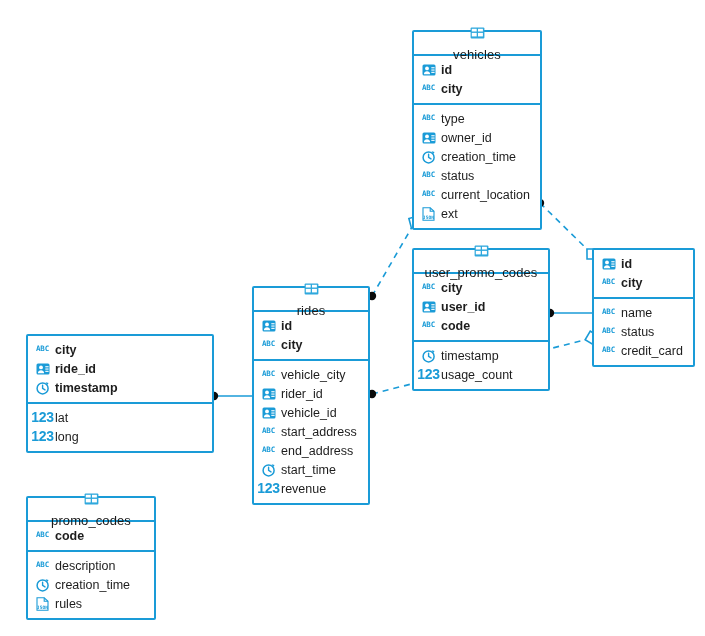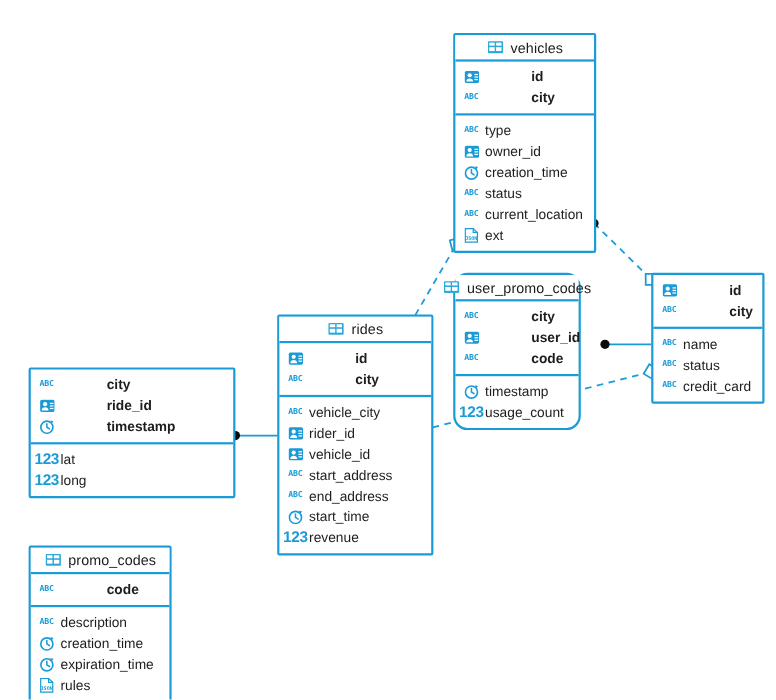--- a/index.html
+++ b/index.html
@@ -25,20 +25,21 @@
   .tbl-header{
     box-sizing:border-box;
     height:24px;
     display:flex;
     align-items:center;
     justify-content:center;
     gap:6px;
     padding:0 8px;
     border-bottom:2px solid #1a9bd7;
     background:#ffffff;
+    flex-direction:column;
   }
   .tbl-header.left-align{justify-content:flex-start;}
   .tbl-title{
     font-size:13px;
     color:#1a1a1a;
     white-space:nowrap;
     letter-spacing:.1px;
   }
   .section{
     box-sizing:border-box;
@@ -50,21 +51,21 @@
     align-items:center;
     gap:5px;
     height:19px;
     padding:0 6px 0 7px;
     white-space:nowrap;
   }
   .col-name{
     font-size:12.5px;
     color:#1d1d1d;
   }
-  .col.key .col-name{font-weight:bold;margin-left:42px;}
+  .col.key .col-name{font-weight:bold;}
 
   
   .ic{
     width:15px;height:14px;
     flex:0 0 15px;
     display:inline-flex;
     align-items:center;
     justify-content:center;
     position:relative;
   }
@@ -200,21 +201,21 @@
             <svg width="13" height="14" viewBox="0 0 13 14">
               <path d="M1 0.8 h7.2 L12 4.3 V13.2 H1 Z" fill="#ffffff" stroke="#1a9bd7" stroke-width="1.1"></path>
               <path d="M8.2 0.8 V4.3 H12" fill="none" stroke="#1a9bd7" stroke-width="1.1"></path>
               <text x="6.4" y="11.6" font-family="DejaVu Sans Mono, monospace" font-size="4.6" font-weight="bold" fill="#1a9bd7" text-anchor="middle">JSON</text>
             </svg>
           </span>
           <span class="col-name">ext</span>
         </div>
       </div>
     </div>
-    <div class="table" style="left: 412px; top: 248px; width: 116px; border-radius: 13px;">
+    <div class="table" style="left: 412px; top: 248px; width: 138px;">
       <div class="tbl-header">
         <span class="ic ic-grid">
           <svg width="15" height="12" viewBox="0 0 15 12">
             <rect x="0.6" y="0.6" width="13.8" height="10.8" rx="1" fill="#2fa8dd"></rect>
             <rect x="1.8" y="1.8" width="4.9" height="2.7" fill="#ffffff"></rect>
             <rect x="8.0" y="1.8" width="4.9" height="2.7" fill="#ffffff"></rect>
             <rect x="1.8" y="5.9" width="4.9" height="3.5" fill="#ffffff"></rect>
             <rect x="8.0" y="5.9" width="4.9" height="3.5" fill="#ffffff"></rect>
           </svg>
         </span>
@@ -302,21 +303,21 @@
           <span class="col-name">status</span>
         </div>
         <div class="col">
           <span class="ic">
             <span class="ic-abc">ABC</span>
           </span>
           <span class="col-name">credit_card</span>
         </div>
       </div>
     </div>
-    <div class="table" style="left: 252px; top: 286px; width: 142px;">
+    <div class="table" style="left: 252px; top: 286px; width: 118px;">
       <div class="tbl-header">
         <span class="ic ic-grid">
           <svg width="15" height="12" viewBox="0 0 15 12">
             <rect x="0.6" y="0.6" width="13.8" height="10.8" rx="1" fill="#2fa8dd"></rect>
             <rect x="1.8" y="1.8" width="4.9" height="2.7" fill="#ffffff"></rect>
             <rect x="8.0" y="1.8" width="4.9" height="2.7" fill="#ffffff"></rect>
             <rect x="1.8" y="5.9" width="4.9" height="3.5" fill="#ffffff"></rect>
             <rect x="8.0" y="5.9" width="4.9" height="3.5" fill="#ffffff"></rect>
           </svg>
         </span>
@@ -486,30 +487,20 @@
             <svg width="14" height="14" viewBox="0 0 14 14">
               <circle cx="6.6" cy="7.4" r="5.5" fill="none" stroke="#1a9bd7" stroke-width="1.5"></circle>
               <path d="M6.6 4.2 V7.4 L9.0 8.9" fill="none" stroke="#1a9bd7" stroke-width="1.4" stroke-linecap="round"></path>
               <path d="M9.6 1.2 l3 0.7 -1.5 2.2z" fill="#1a9bd7"></path>
             </svg>
           </span>
           <span class="col-name">creation_time</span>
         </div>
         <div class="col">
           <span class="ic">
-            <svg width="14" height="14" viewBox="0 0 14 14">
-              <circle cx="6.6" cy="7.4" r="5.5" fill="none" stroke="#1a9bd7" stroke-width="1.5"></circle>
-              <path d="M6.6 4.2 V7.4 L9.0 8.9" fill="none" stroke="#1a9bd7" stroke-width="1.4" stroke-linecap="round"></path>
-              <path d="M9.6 1.2 l3 0.7 -1.5 2.2z" fill="#1a9bd7"></path>
-            </svg>
-          </span>
-          <span class="col-name">expiration_time</span>
-        </div>
-        <div class="col">
-          <span class="ic">
             <svg width="13" height="14" viewBox="0 0 13 14">
               <path d="M1 0.8 h7.2 L12 4.3 V13.2 H1 Z" fill="#ffffff" stroke="#1a9bd7" stroke-width="1.1"></path>
               <path d="M8.2 0.8 V4.3 H12" fill="none" stroke="#1a9bd7" stroke-width="1.1"></path>
               <text x="6.4" y="11.6" font-family="DejaVu Sans Mono, monospace" font-size="4.6" font-weight="bold" fill="#1a9bd7" text-anchor="middle">JSON</text>
             </svg>
           </span>
           <span class="col-name">rules</span>
         </div>
       </div>
     </div>

